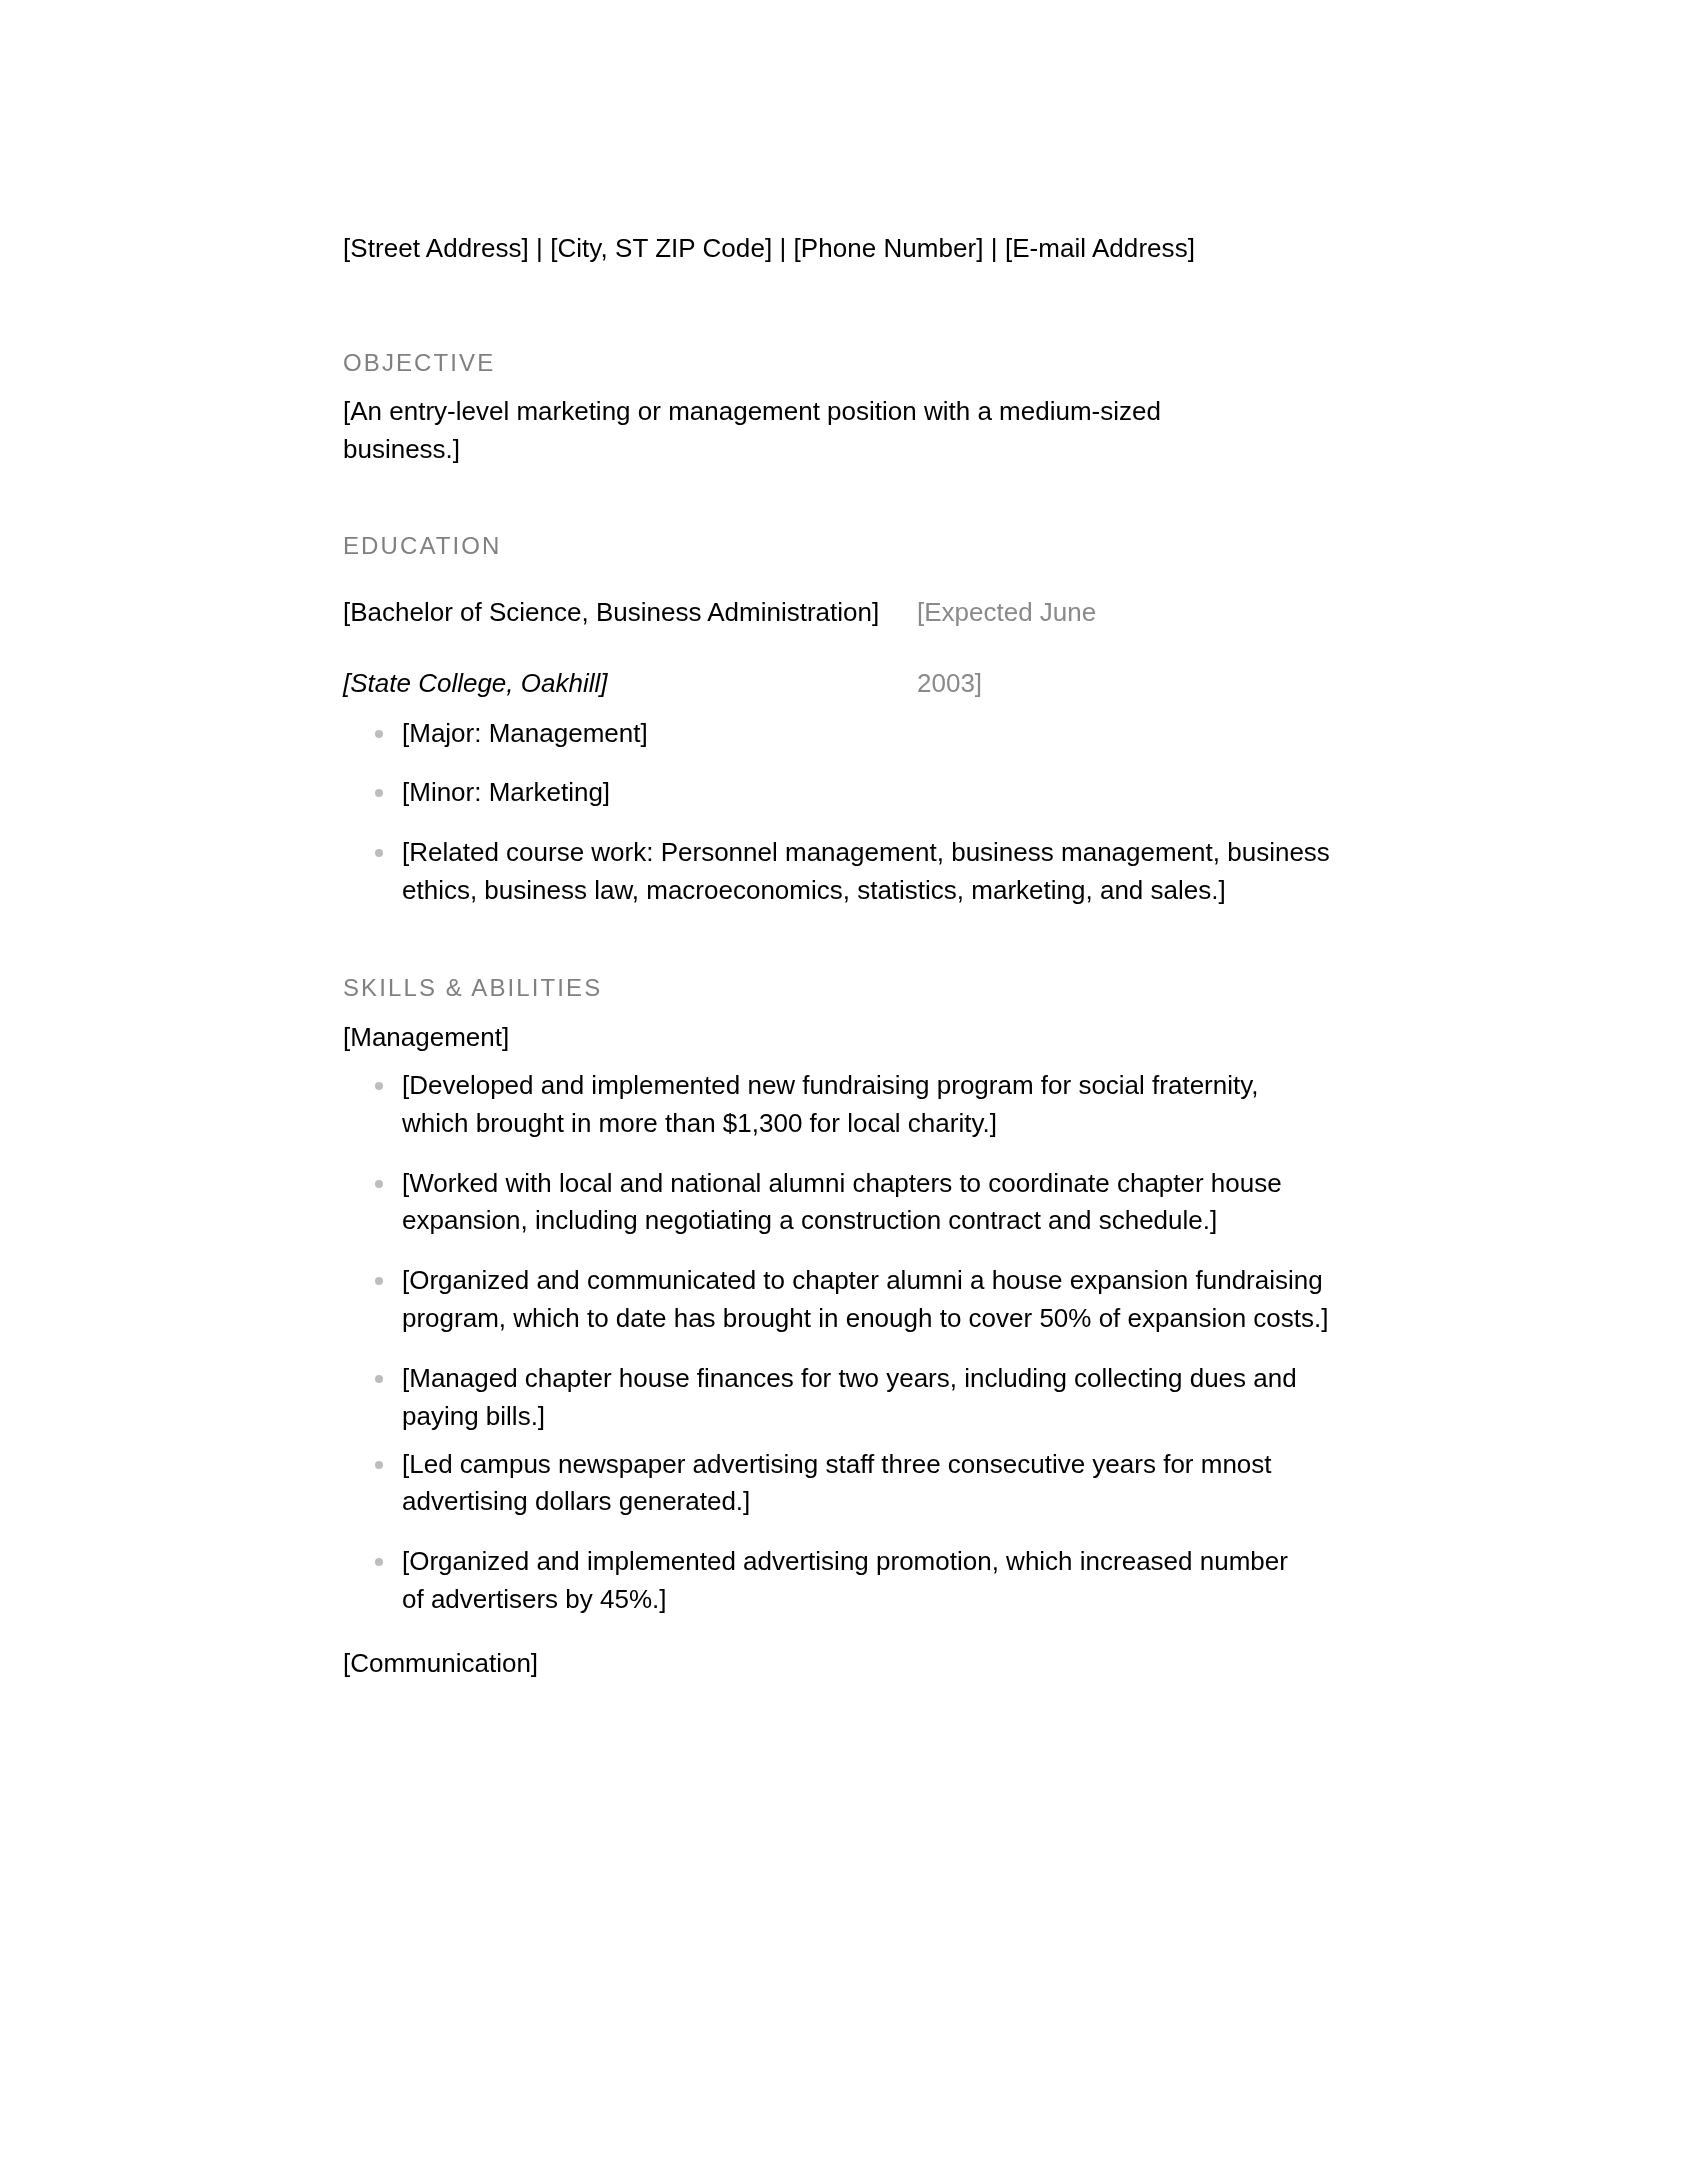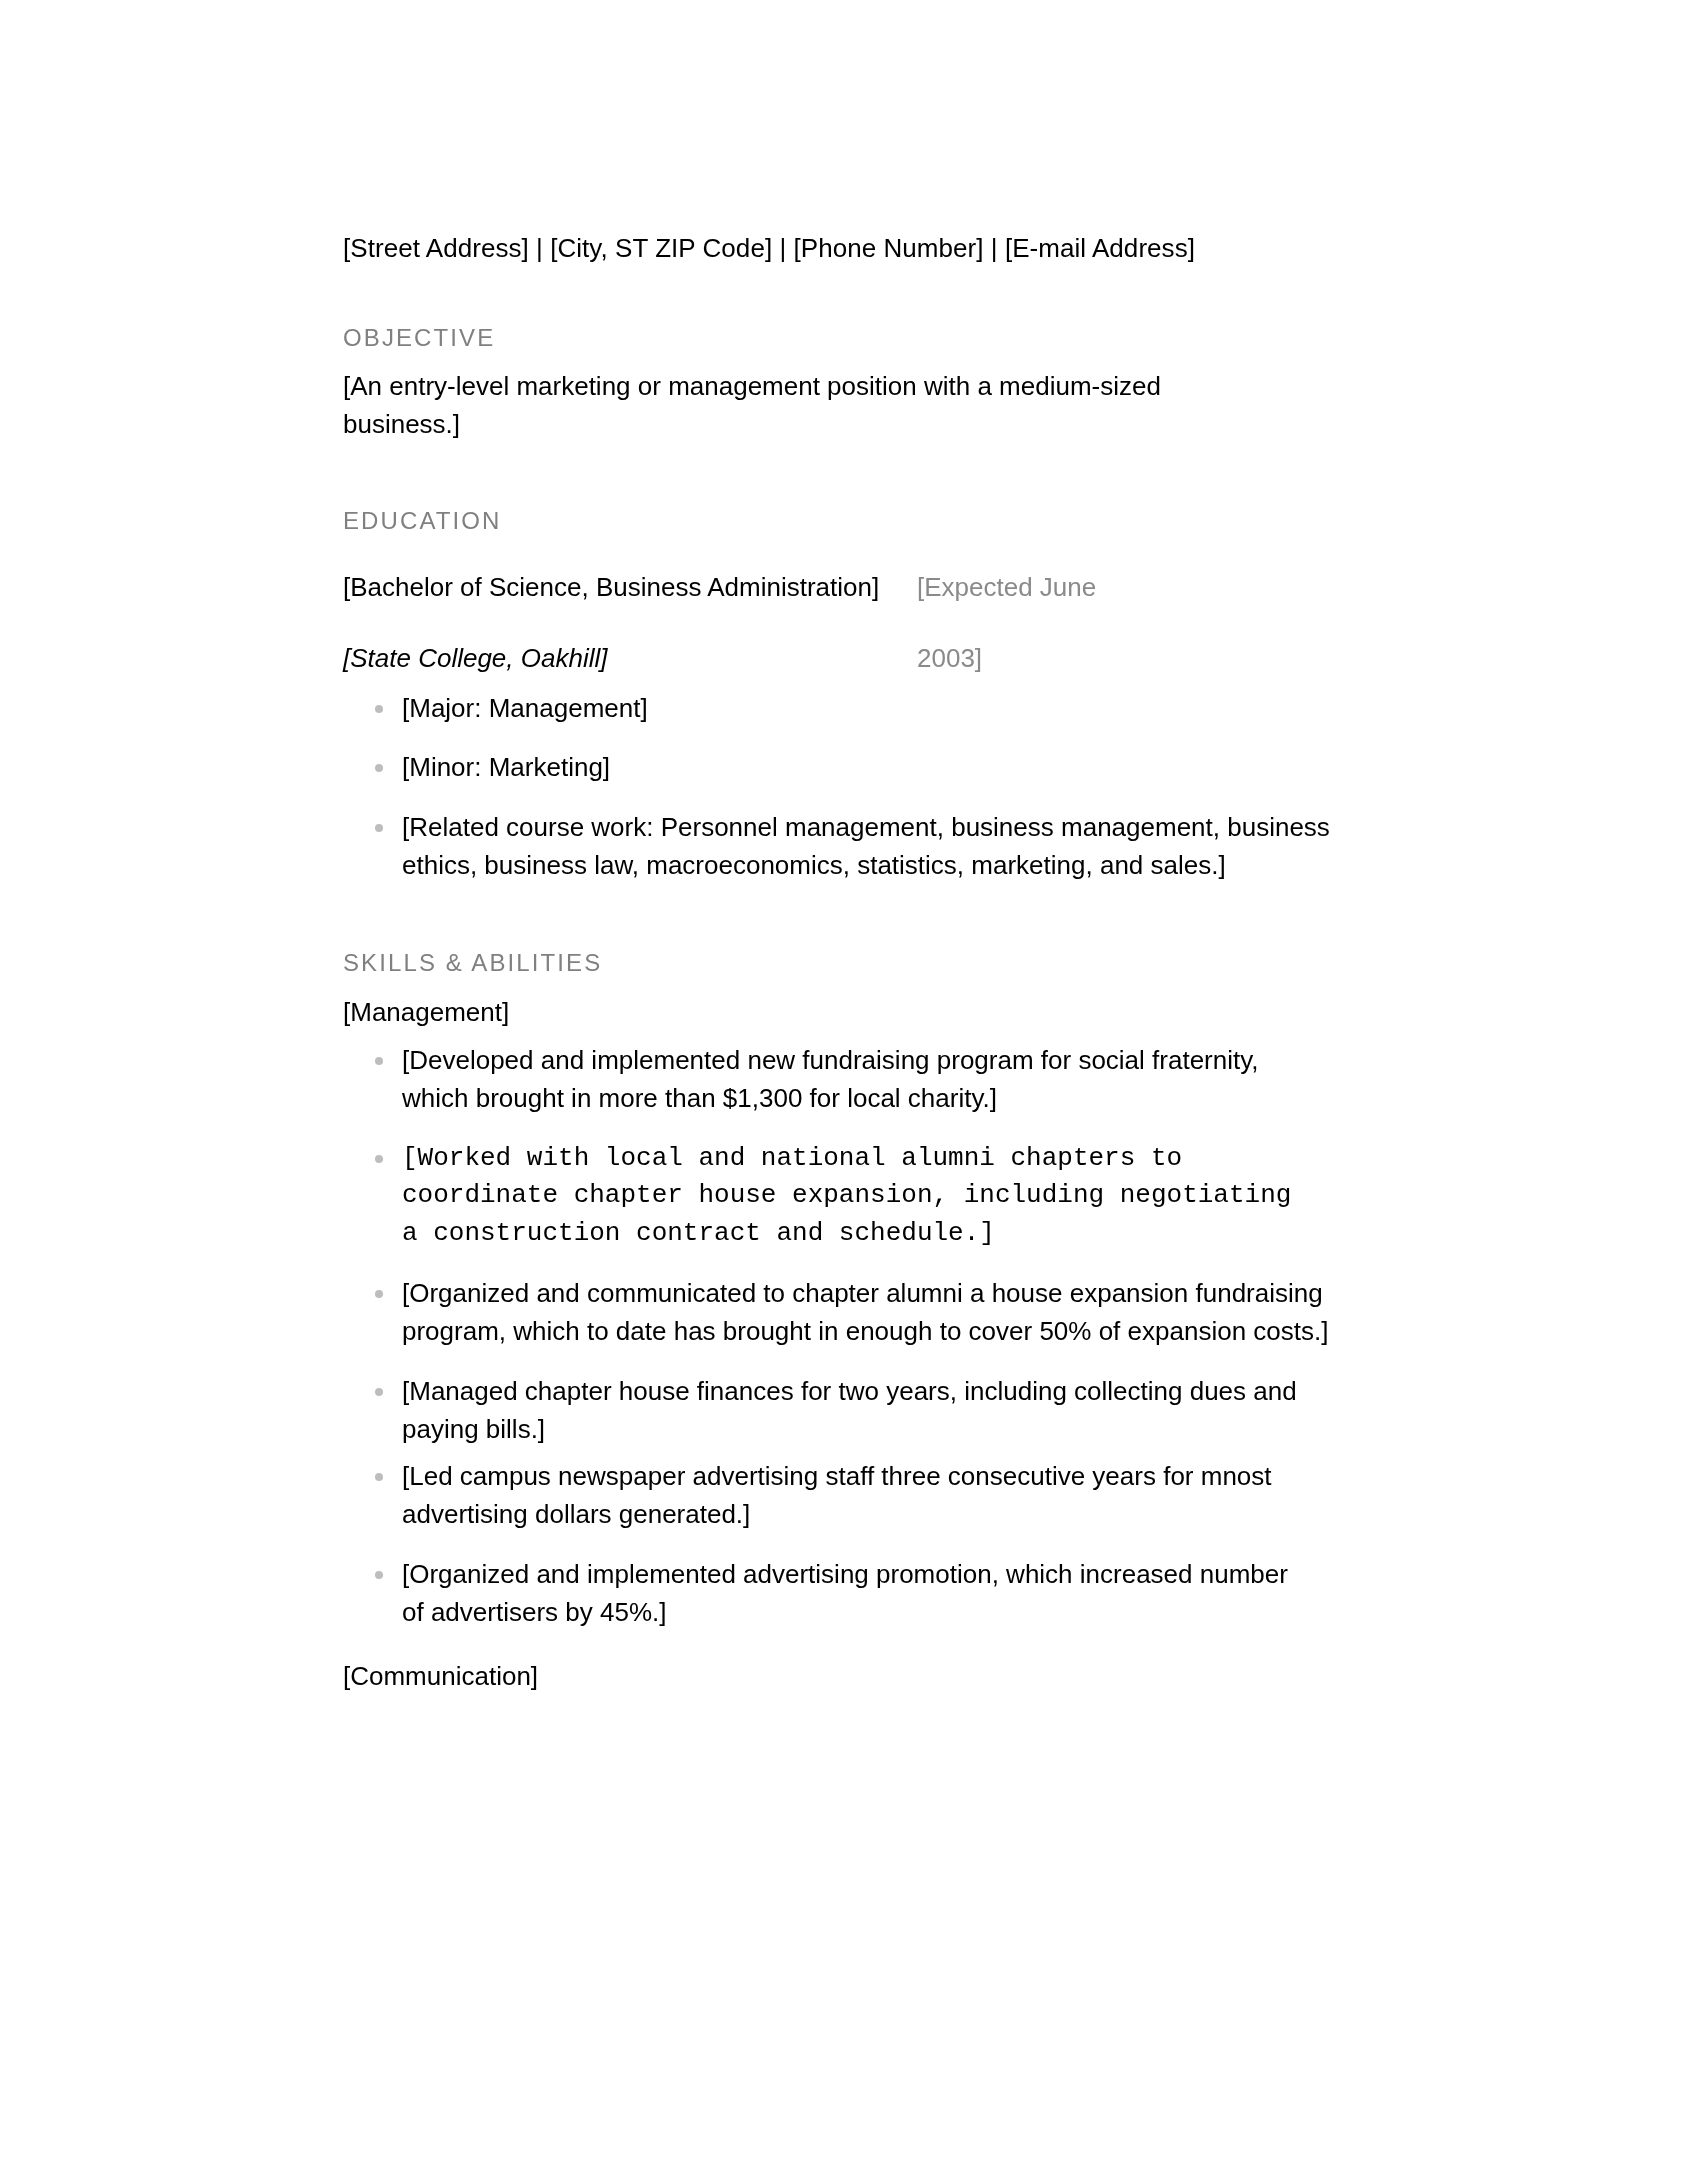--- a/index.html
+++ b/index.html
@@ -38,21 +38,21 @@
   
   .section-heading {
     font-size: 24px;
     color: #808080;
     letter-spacing: 2.1px;
     line-height: 1.3;
     margin: 0;
     text-transform: uppercase;
     font-weight: normal;
   }
-  .sec-objective { margin-top: 55px; }
+  .sec-objective { margin-top: 80px; }
   .sec-education { margin-top: 61px; }
   .sec-skills    { margin-top: 62px; }
 
   
   .body-para {
     font-size: 26px;
     line-height: 1.455;
     color: #000000;
     margin: 0;
     padding: 0;
@@ -128,21 +128,21 @@
     font-size: 26px;
     line-height: 1.455;
     color: #000000;
     margin: 0;
   }
   .sh-management   { margin-top: 16px; }
   .sh-sales        { margin-top: 26px; }
   .sh-communication{ margin-top: 26px; }
 
   .w-narrow { width: 896px; }
-  .w-mid    { width: 916px; font-family: Liberation Mono, monospace; }
+  .w-mid    { width: 916px; }
   .w-wide   { width: 936px; }
 </style>
 </head>
 <body>
 
 <div class="page">
   <div class="doc-body">
 
     <p class="contact-line">[Street Address] | [City, ST ZIP Code] | [Phone Number] | [E-mail Address]</p>
 

